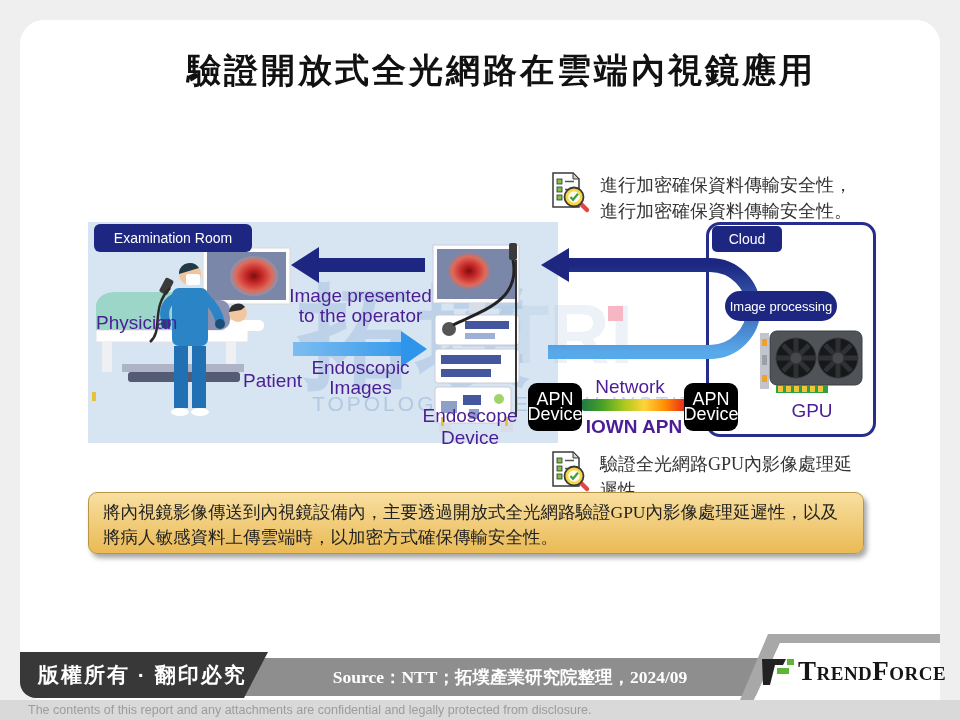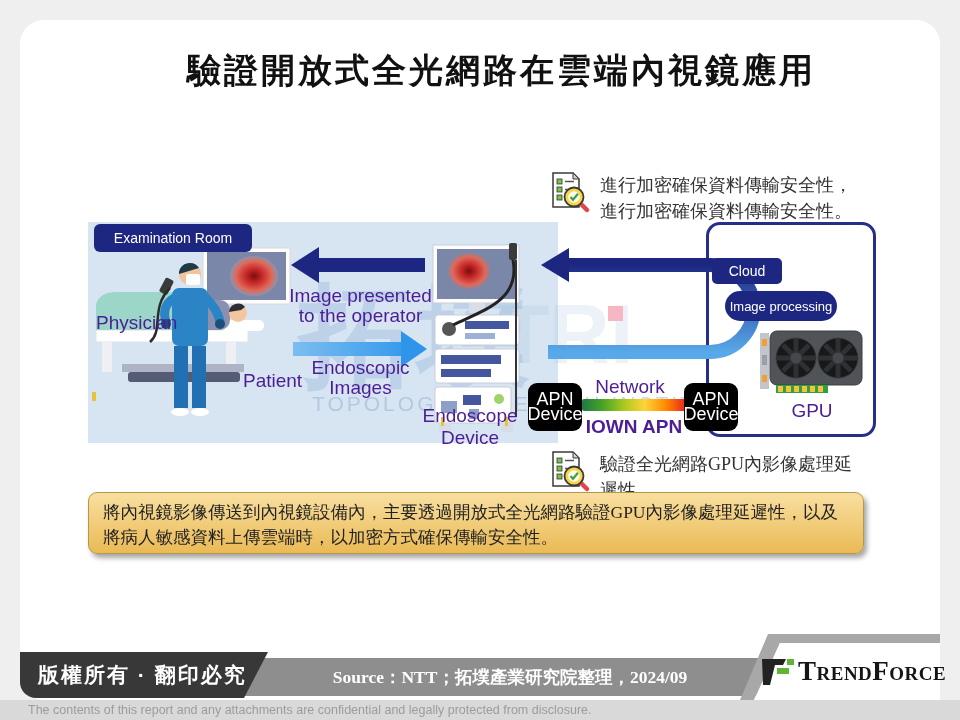--- a/index.html
+++ b/index.html
@@ -14,21 +14,21 @@
     font-family:"Liberation Serif","DejaVu Serif",serif; font-weight:700;
     font-size:34px; letter-spacing:3px; color:#111;padding-left:43px; }
 
   
   .exam-panel { left:88px; top:222px; width:470px; height:221px; background:#d7e4f1; z-index:0; }
   .exam-tab { left:94px; top:224px; width:158px; height:28px; background:#1d2782; border-radius:6px;
     color:#fff; font-size:14px; display:flex; align-items:center; justify-content:center; z-index:4; }
   .cloud-box { left:706px; top:222px; width:170px; height:215px; background:#fff;
     border:3px solid #262e8c; border-radius:14px; z-index:1; }
   .cloud-tab { left:712px; top:226px; width:70px; height:26px; background:#1d2782; border-radius:5px;
-    color:#fff; font-size:14px; display:flex; align-items:center; justify-content:center; z-index:4;margin-top:32px; }
+    color:#fff; font-size:14px; display:flex; align-items:center; justify-content:center; z-index:4; }
   .img-proc-pill { left:725px; top:291px; width:112px; height:30px; background:#1d2782; border-radius:15px;
     color:#fff; font-size:13px; display:flex; align-items:center; justify-content:center; z-index:4; }
 
   .wm-cjk { left:300px; top:280px; font-size:112px; font-weight:700;
     color:rgba(130,170,215,0.30); z-index:1; line-height:1; letter-spacing:6px; }
   .wm-tri { left:498px; top:292px; font-size:84px; font-weight:700;
     color:rgba(150,182,218,0.18); z-index:1; line-height:1; }
   .wm-en { left:312px; top:392px; font-size:21px; letter-spacing:3px;
     color:rgba(140,172,210,0.48); z-index:1; }
   .pink-square { left:608px; top:306px; width:15px; height:15px; background:#f7b6c3; z-index:2; }

